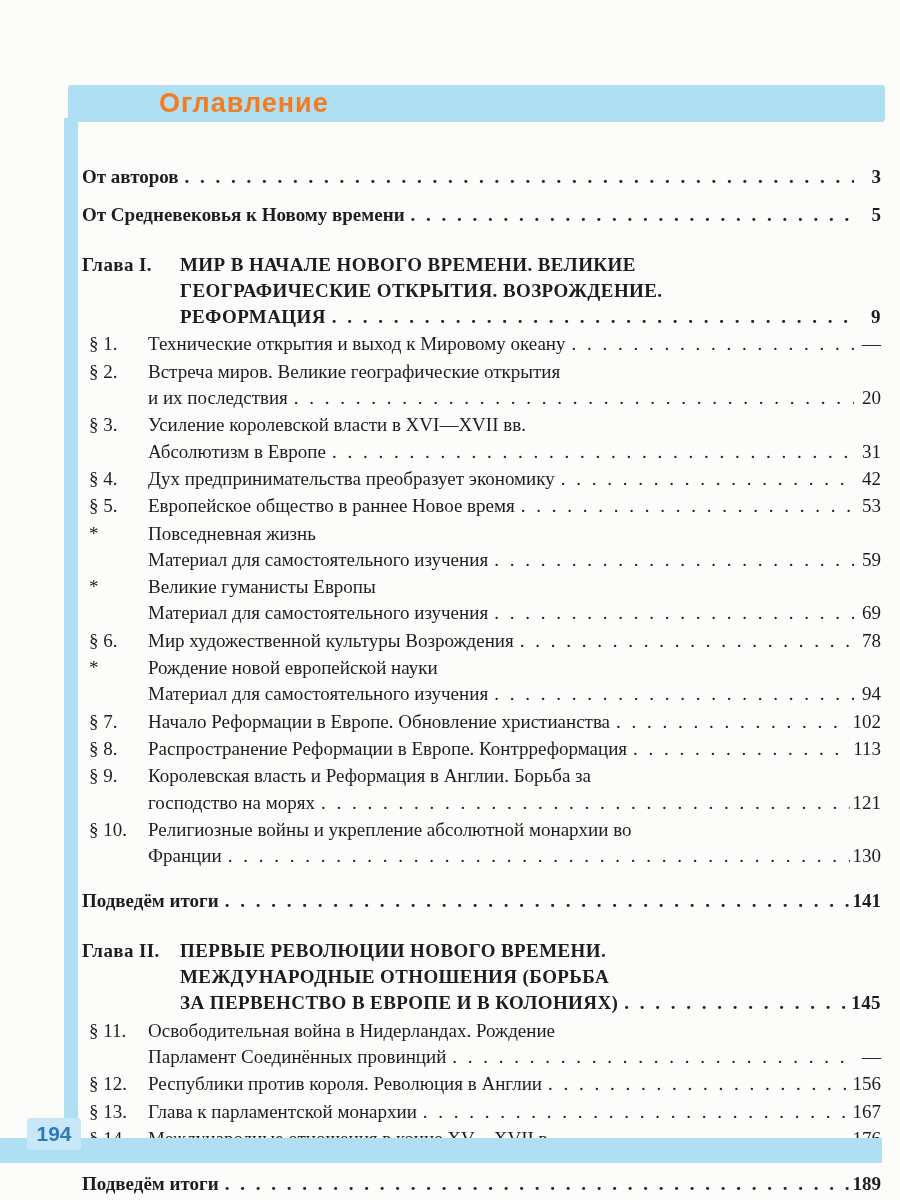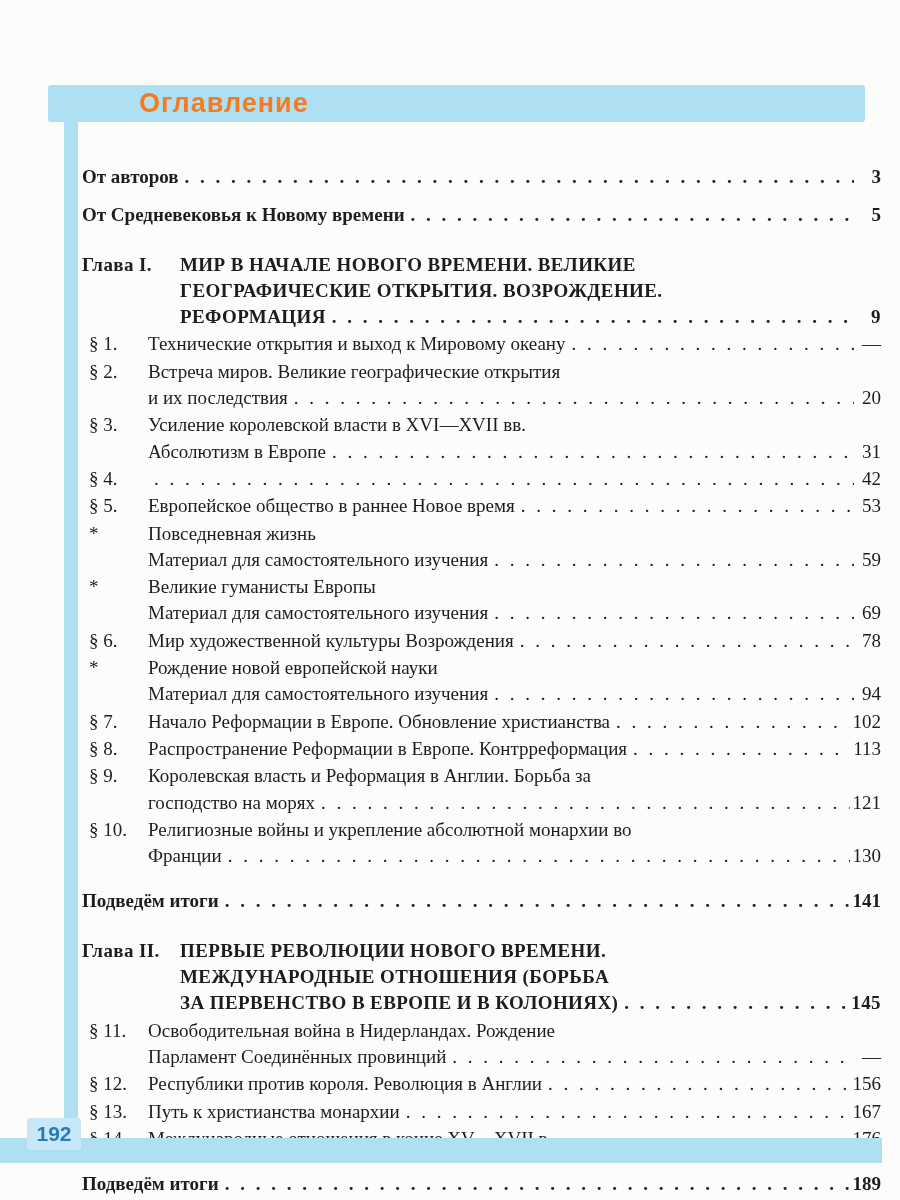--- a/index.html
+++ b/index.html
@@ -11,21 +11,21 @@
     width: 900px;
     height: 1200px;
     background: #fcfcfa;
     overflow: hidden;
     color: #1d1d1d;
   }
 
   
   .header-bar {
     position: absolute;
-    left: 48px;
+    left: 68px;
     top: 85px;
     width: 817px;
     height: 37px;
     background: #aedff2;
     border-radius: 3px;
     display: flex;
     align-items: center;
   }
   .page-title {
     font-family: "Liberation Sans", sans-serif;
@@ -196,20 +196,21 @@
               <span class="txt">Абсолютизм в Европе</span>
               <span class="dots"></span>
               <span class="pg">31</span>
             </div>
           </div>
         </div>
         <div class="entry entry-para">
           <span class="label">§ 4.</span>
           <div class="body">
             <div class="line">
+              <span class="txt">Дух предпринимательства преобразует экономику</span>
               <span class="dots"></span>
               <span class="pg">42</span>
             </div>
           </div>
         </div>
         <div class="entry entry-para">
           <span class="label">§ 5.</span>
           <div class="body">
             <div class="line">
               <span class="txt">Европейское общество в раннее Новое время</span>
@@ -358,21 +359,21 @@
               <span class="txt">Республики против короля. Революция в Англии</span>
               <span class="dots"></span>
               <span class="pg">156</span>
             </div>
           </div>
         </div>
         <div class="entry entry-para">
           <span class="label">§ 13.</span>
           <div class="body">
             <div class="line">
-              <span class="txt">Путь к христианства монархии</span>
+              <span class="txt">Глава к парламентской монархии</span>
               <span class="dots"></span>
               <span class="pg">167</span>
             </div>
           </div>
         </div>
         <div class="entry entry-para">
           <span class="label">§ 14.</span>
           <div class="body">
             <div class="line">
               <span class="txt">Международные отношения в конце XV—XVII в.</span>
@@ -388,15 +389,15 @@
               <span class="dots"></span>
               <span class="pg">189</span>
             </div>
           </div>
         </div>
       </div>
   </div>
 
   <div class="bottom-band"></div>
 
-  <div class="page-badge">192</div>
+  <div class="page-badge">194</div>
 
 </div>
 
 </body></html>

